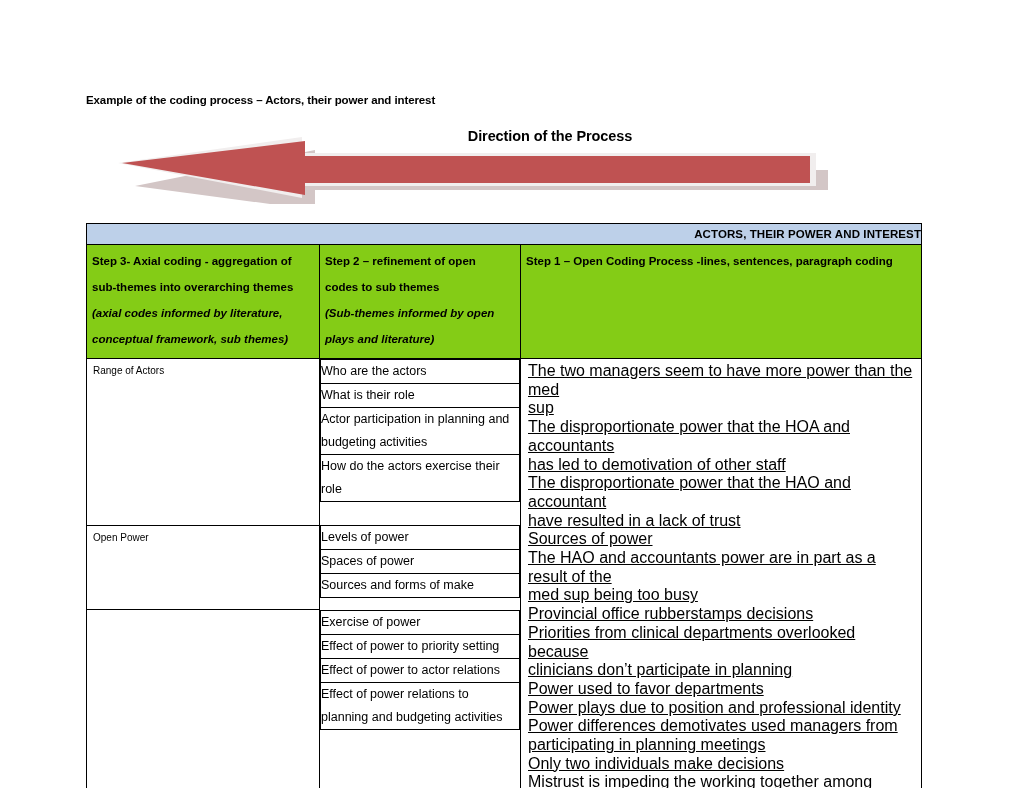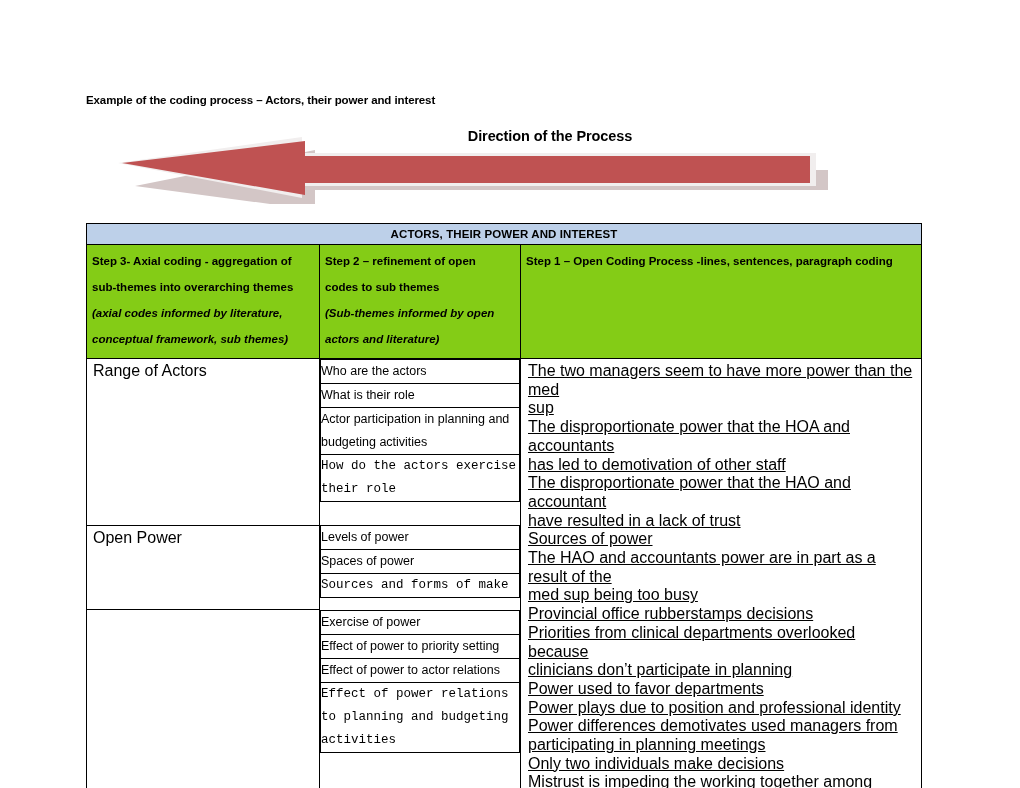--- a/index.html
+++ b/index.html
@@ -66,21 +66,21 @@
   #coding-table th {
     border: 1.4px solid #000000;
     vertical-align: top;
     padding: 0;
     font-weight: normal;
   }
 
   
   .tbl-banner {
     background: #bdd0e9;
-    text-align: center;
+    text-align: right;
     font-size: 11.5px;
     font-weight: bold !important;
     height: 20px;
     line-height: 20px;
     letter-spacing: 0.1px;
   }
 
   
   .step-head {
     background: #84cc16;
@@ -96,21 +96,21 @@
   .step-head .hl.it {
     font-style: italic;
   }
   .step-head.wide {
     line-height: 26px;
   }
 
   
   .theme-cell {
     padding: 4px 6px 0 6px !important;
-    font-size: 16px;
+    font-size: 10px;
     font-weight: normal;
     line-height: 16px;
   }
 
   
   .sub-wrap {
     padding: 0 !important;
     border: none !important;
   }
   table.subtable {
@@ -126,21 +126,20 @@
     padding: 1px 5px 2px 5px;
     font-size: 12.5px;
     line-height: 23px;
     vertical-align: top;
   }
   table.subtable tr:first-child td {
     border-top: none;
   }
   table.subtable tr:last-child td {
     border-bottom: none;
-    font-family: Liberation Mono, monospace;
   }
 
   
   .open-cell {
     padding: 3px 6px 4px 7px !important;
     font-size: 16px;
     line-height: 18.7px;
     text-decoration: underline;
   }
   .open-cell .ln {
@@ -182,21 +181,21 @@
       <td class="step-head">
         <span class="hl">Step 3- Axial coding - aggregation of</span>
         <span class="hl">sub-themes into overarching themes</span>
         <span class="hl it">(axial codes informed by literature,</span>
         <span class="hl it">conceptual framework, sub themes)</span>
       </td>
       <td class="step-head">
         <span class="hl">Step 2 – refinement of open</span>
         <span class="hl">codes to sub themes</span>
         <span class="hl it">(Sub-themes informed by open</span>
-        <span class="hl it">actors and literature)</span>
+        <span class="hl it">plays and literature)</span>
       </td>
       <td class="step-head wide">
         <span class="hl">Step 1 – Open Coding Process -lines, sentences, paragraph coding</span>
       </td>
     </tr>
 
     <tr>
       <td class="theme-cell" style="height:127px;">Range of Actors</td>
 
       <td class="sub-wrap">

